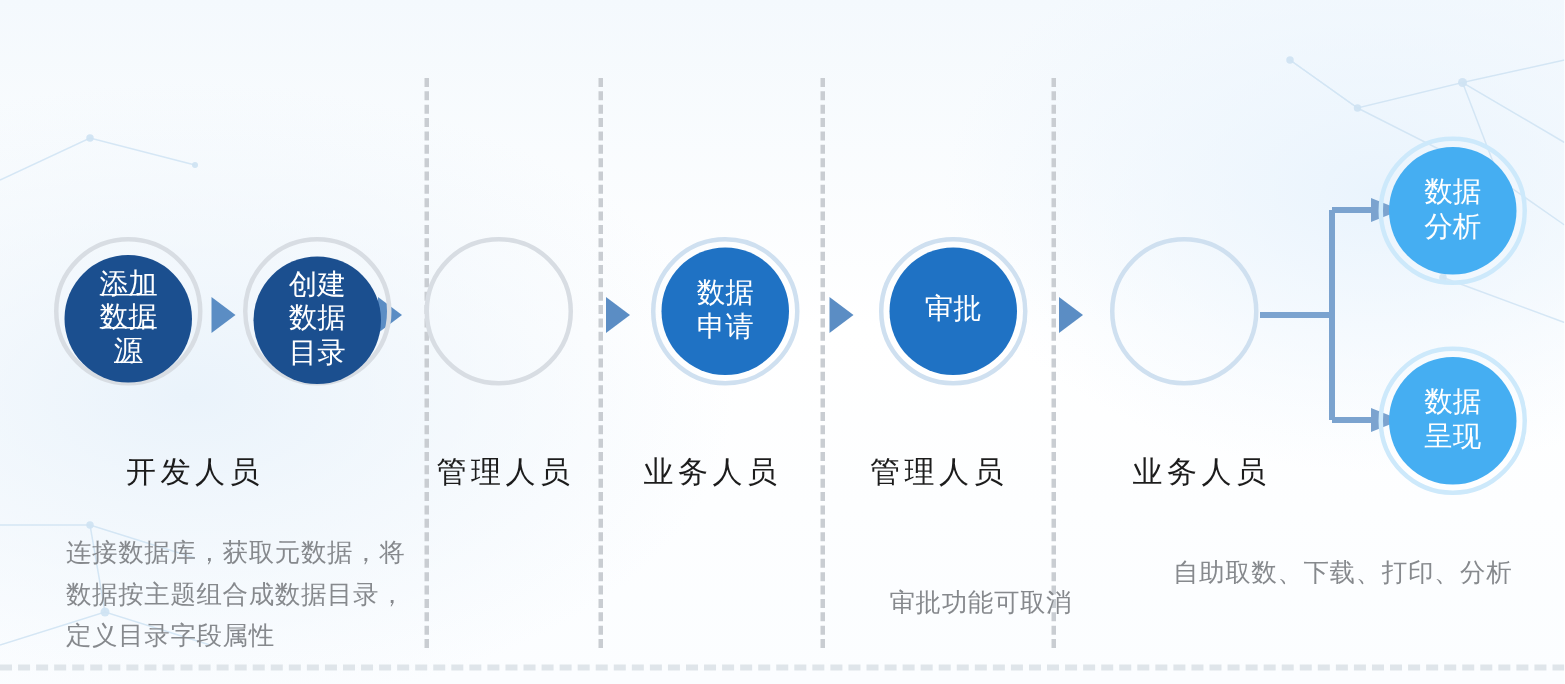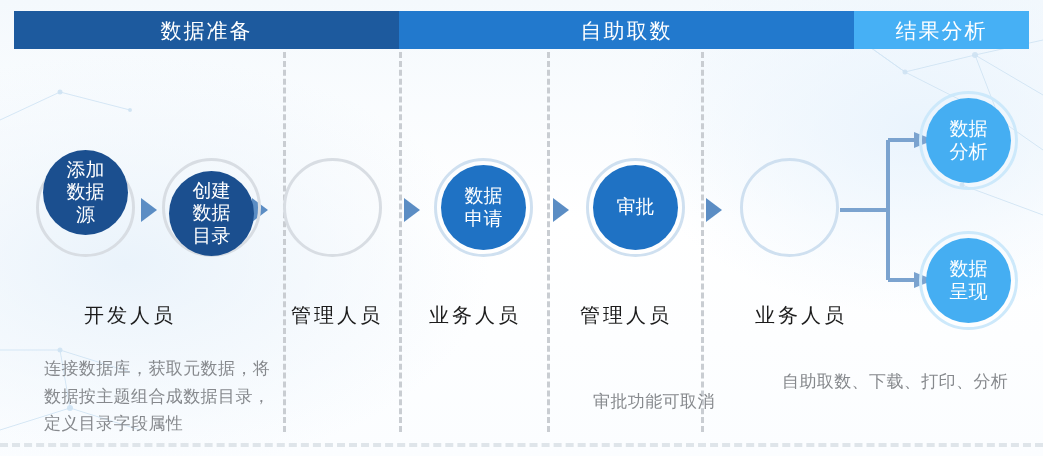--- a/index.html
+++ b/index.html
@@ -126,31 +126,20 @@
       <circle cx="1000" cy="120" r="3"></circle>
       <circle cx="962" cy="185" r="2.5"></circle>
       <circle cx="860" cy="40" r="2.5"></circle>
       <circle cx="60" cy="92" r="2.5"></circle>
       <circle cx="70" cy="408" r="3"></circle>
       <circle cx="60" cy="350" r="2.5"></circle>
       <circle cx="130" cy="110" r="2"></circle>
     </g>
   </svg>
 
-  <div class="phases">
-    <div class="phase p1">
-      <span>数据准备</span>
-    </div>
-    <div class="phase p2">
-      <span>自助取数</span>
-    </div>
-    <div class="phase p3">
-      <span>结果分析</span>
-    </div>
-  </div>
 
   <div class="vdash" style="left:283px;"></div>
   <div class="vdash" style="left:399px;"></div>
   <div class="vdash" style="left:547px;"></div>
   <div class="vdash" style="left:701px;"></div>
   <div class="hdash"></div>
 
   <div class="arrow" style="left:141px;top:198px;"></div>
   <div class="arrow" style="left:252px;top:198px;"></div>
   <div class="arrow" style="left:404px;top:198px;"></div>
@@ -162,21 +151,21 @@
       <path d="M2 90 L50 90"></path>
       <path d="M50 20 L50 160"></path>
       <path d="M50 20 L78 20"></path>
       <path d="M50 160 L78 160"></path>
     </g>
     <polygon points="76,12 96,20 76,28" fill="#7ba3cf"></polygon>
     <polygon points="76,152 96,160 76,168" fill="#7ba3cf"></polygon>
   </svg>
 
   <div class="ring ring-dark" style="left:36px;top:158px;width:99px;height:99px;"></div>
-  <div class="node c-dark" style="left:43px;top:150px;width:85px;height:85px;">
+  <div class="node c-dark" style="left:43px;top:170px;width:85px;height:85px;text-decoration:underline;">
     <span class="lbl">添加
 数据
 源</span>
   </div>
 
   <div class="ring ring-dark" style="left:162px;top:158px;width:99px;height:99px;"></div>
   <div class="node c-dark" style="left:169px;top:171px;width:85px;height:85px;">
     <span class="lbl">创建
 数据
 目录</span>

